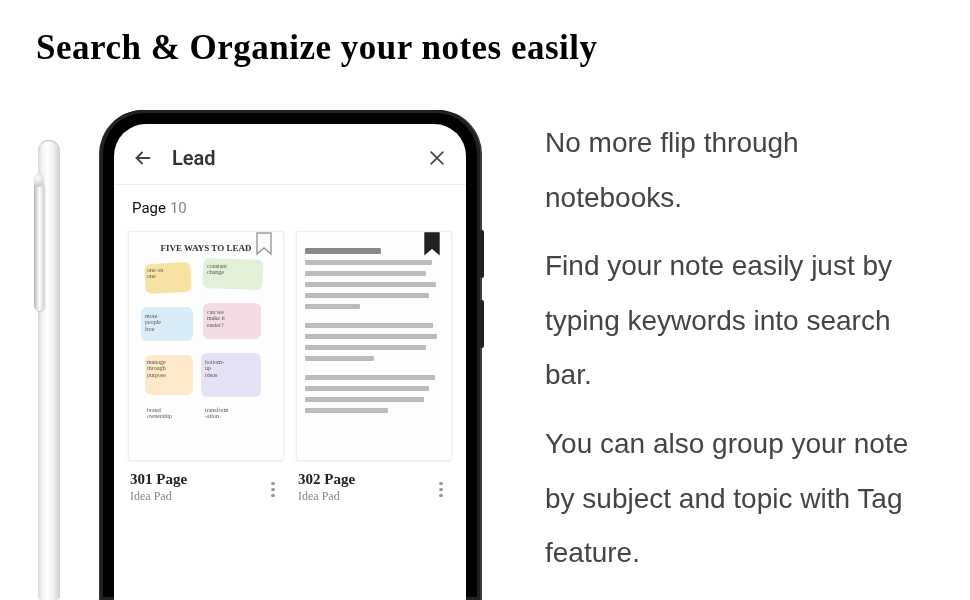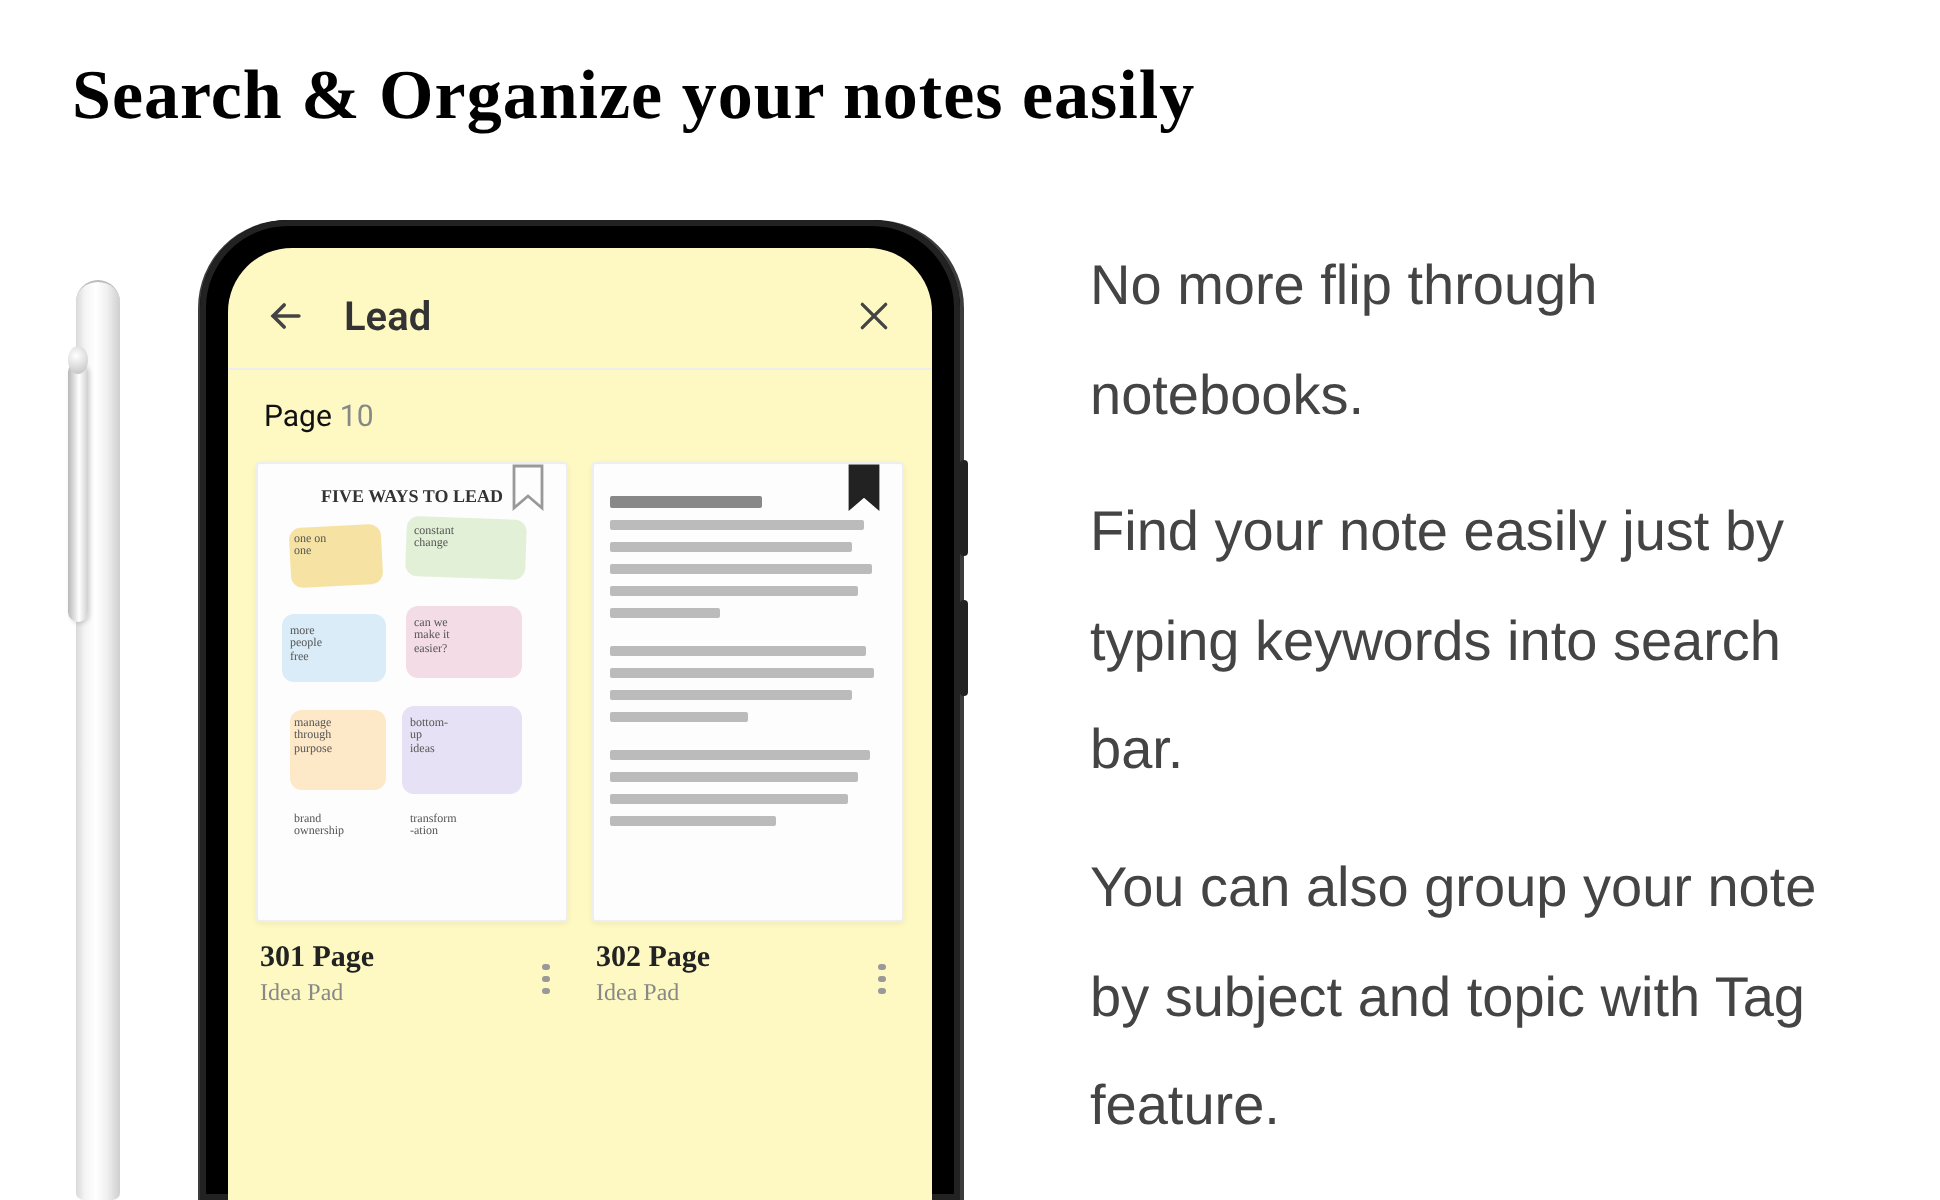--- a/index.html
+++ b/index.html
@@ -78,21 +78,21 @@
     content:"";
     position:absolute;
     right:-4px; top:120px;
     width:4px; height:48px;
     background:#222; border-radius:2px;
     box-shadow: 0 70px 0 #222;
   }
   .screen {
     width: 100%;
     height: 100%;
-    background: #fef9c3;
+    background: #ffffff;
     border-radius: 32px 32px 0 0;
     overflow: hidden;
     font-family: -apple-system, "Segoe UI", Roboto, Arial, sans-serif;
     color: #222;
     display: flex;
     flex-direction: column;
   }
   .search-bar {
     display: flex;
     align-items: center;

